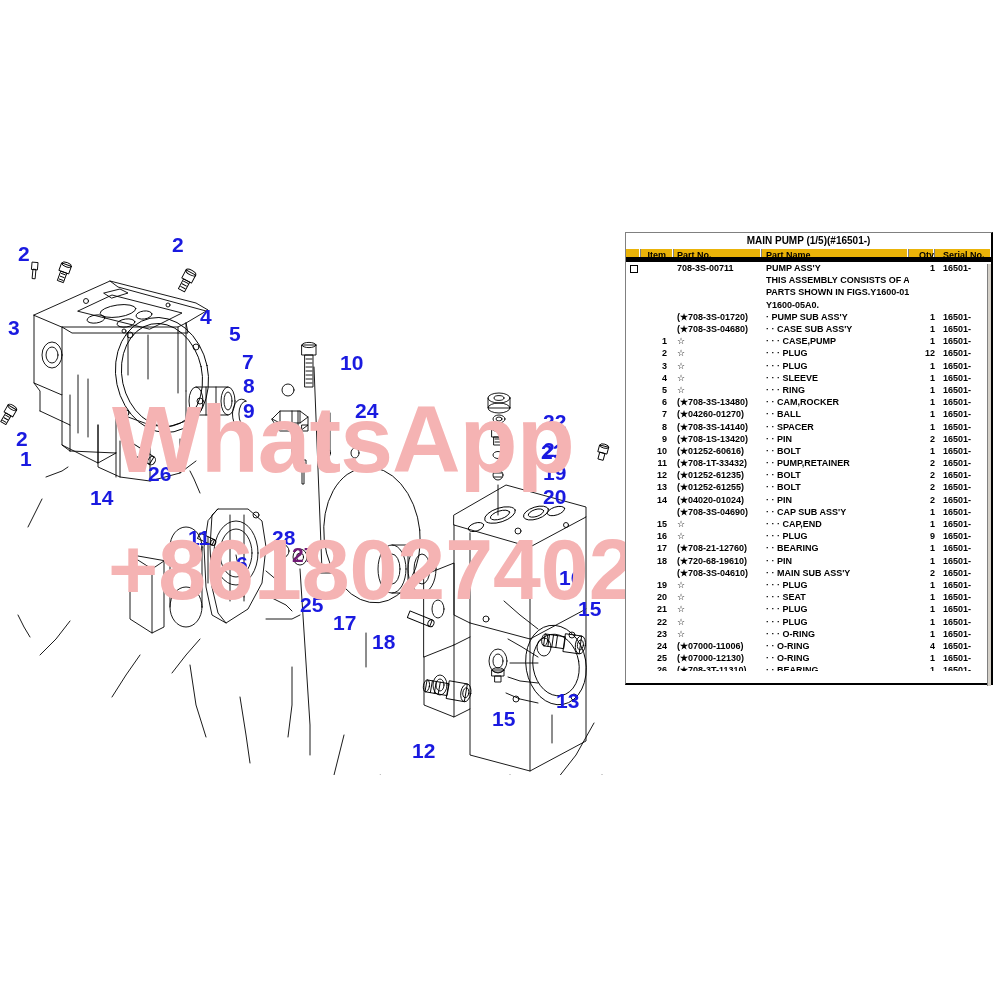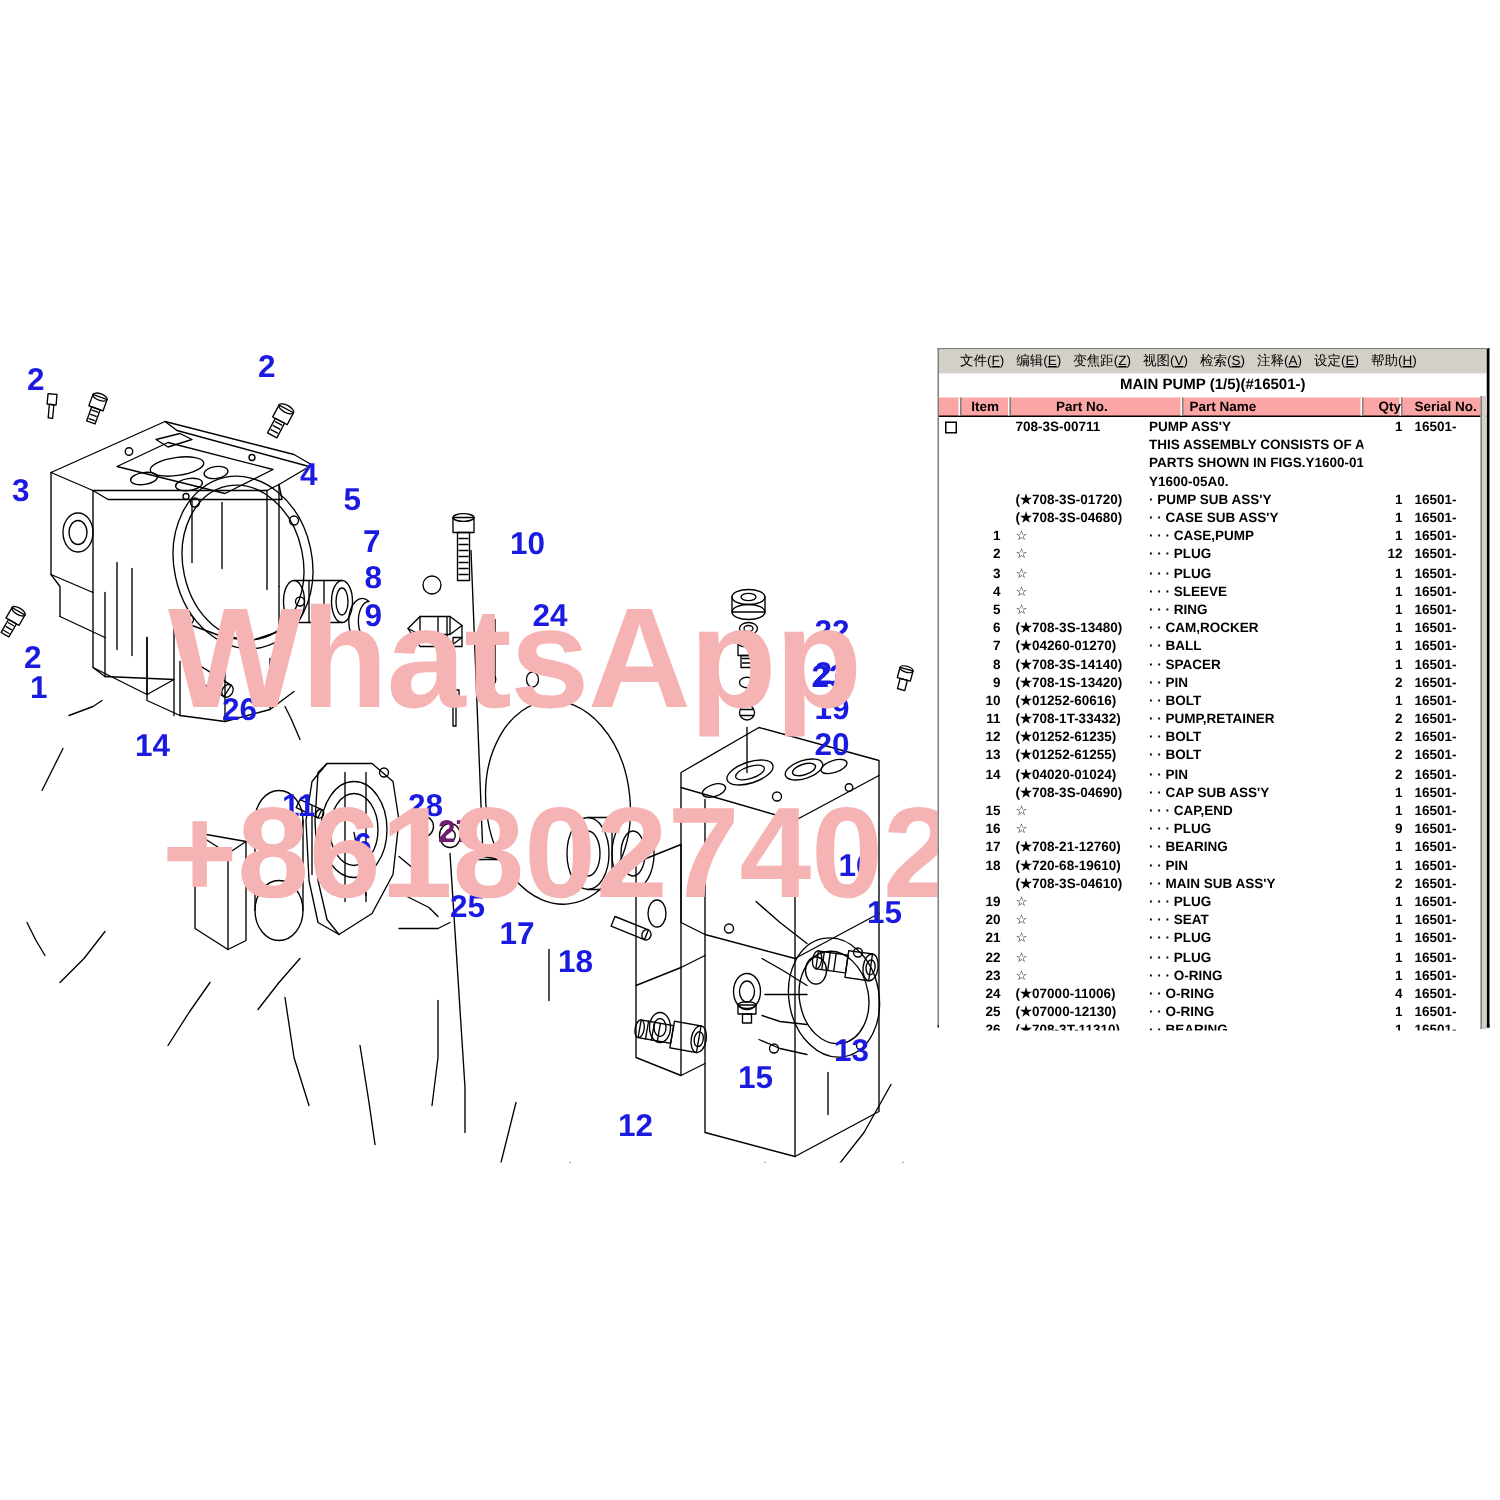--- a/index.html
+++ b/index.html
@@ -83,39 +83,39 @@
     text-align:center;
     font-size:10px;
     font-weight:bold;
     color:#000;
     line-height:15px;
     letter-spacing:0px;
   }
   #table-head{
     display:flex;
     height:14px;
-    background:#fca5a5;
+    background:#eab308;
     border-top:1px solid #ffffff;
-    border-bottom:1px solid #000000;
+    border-bottom:5px solid #000000;
     font-size:9px;
     font-weight:bold;
     box-sizing:border-box;
   }
   .th{
     border-right:1px solid #808080;
     box-shadow:inset -1px 0 0 #fff;
     text-align:center;
     line-height:13px;
     overflow:hidden;
     white-space:nowrap;
     box-sizing:border-box;
   }
   .th.c-chk{width:15px;}
   .th.c-item{width:33px;}
-  .th.c-part{width:88px;margin-left:27px;}
+  .th.c-part{width:88px;}
   .th.c-name{flex:1;}
   .th.c-qty{width:26px;}
   .th.c-ser{width:56px;border-right:none;}
 
   #table-body{
     position:relative;
     height:409px;
     overflow:hidden;
     background:#fff;
   }
@@ -521,30 +521,20 @@
       <div class="callout" style="left: 492px; top: 493px; color: rgb(26, 26, 224);">15</div>
       <div class="callout" style="left: 412px; top: 525px; color: rgb(26, 26, 224);">12</div>
       <div class="callout" style="left: 556px; top: 475px; color: rgb(26, 26, 224);">13</div>
     </div>
 
   <div class="watermark" id="wm-text">WhatsApp</div>
   <div class="watermark" id="wm-phone">+8618027402074</div>
 
   <div id="app-panel">
 
-    <div id="menubar">
-        <div class="menu-item">文件(<u>F</u>)</div>
-        <div class="menu-item">编辑(<u>E</u>)</div>
-        <div class="menu-item">变焦距(<u>Z</u>)</div>
-        <div class="menu-item">视图(<u>V</u>)</div>
-        <div class="menu-item">检索(<u>S</u>)</div>
-        <div class="menu-item">注释(<u>A</u>)</div>
-        <div class="menu-item">设定(<u>E</u>)</div>
-        <div class="menu-item">帮助(<u>H</u>)</div>
-      </div>
 
     <div id="fig-title">MAIN PUMP (1/5)(#16501-)</div>
 
     <div id="table-head">
       <div class="th c-chk"></div>
       <div class="th c-item">Item</div>
       <div class="th c-part">Part No.</div>
       <div class="th c-name">Part Name</div>
       <div class="th c-qty">Qty</div>
       <div class="th c-ser">Serial No.</div>

